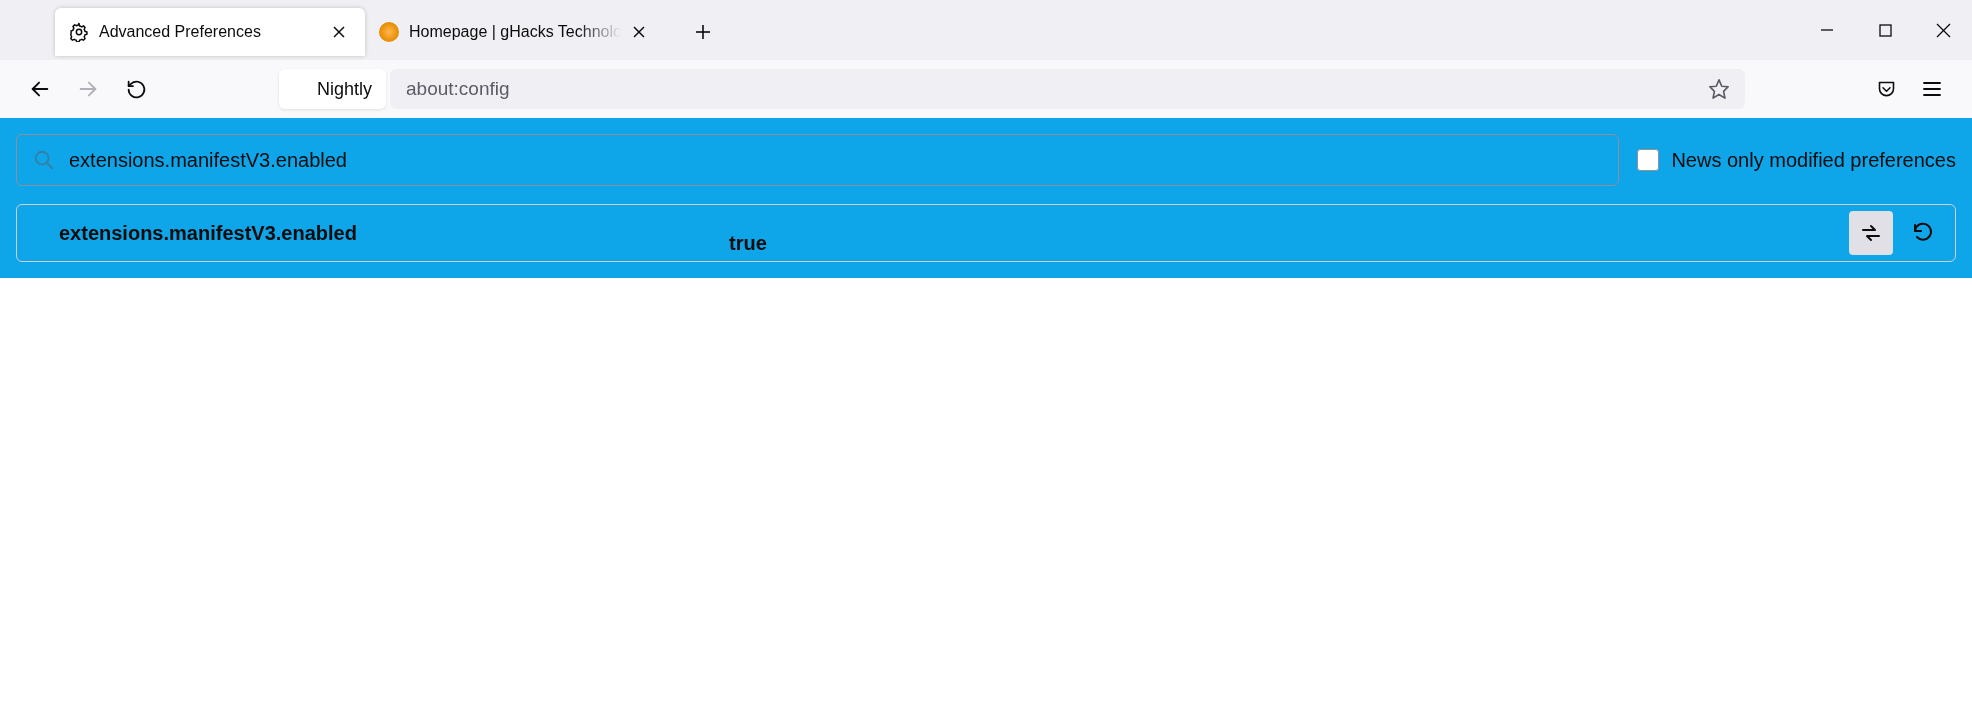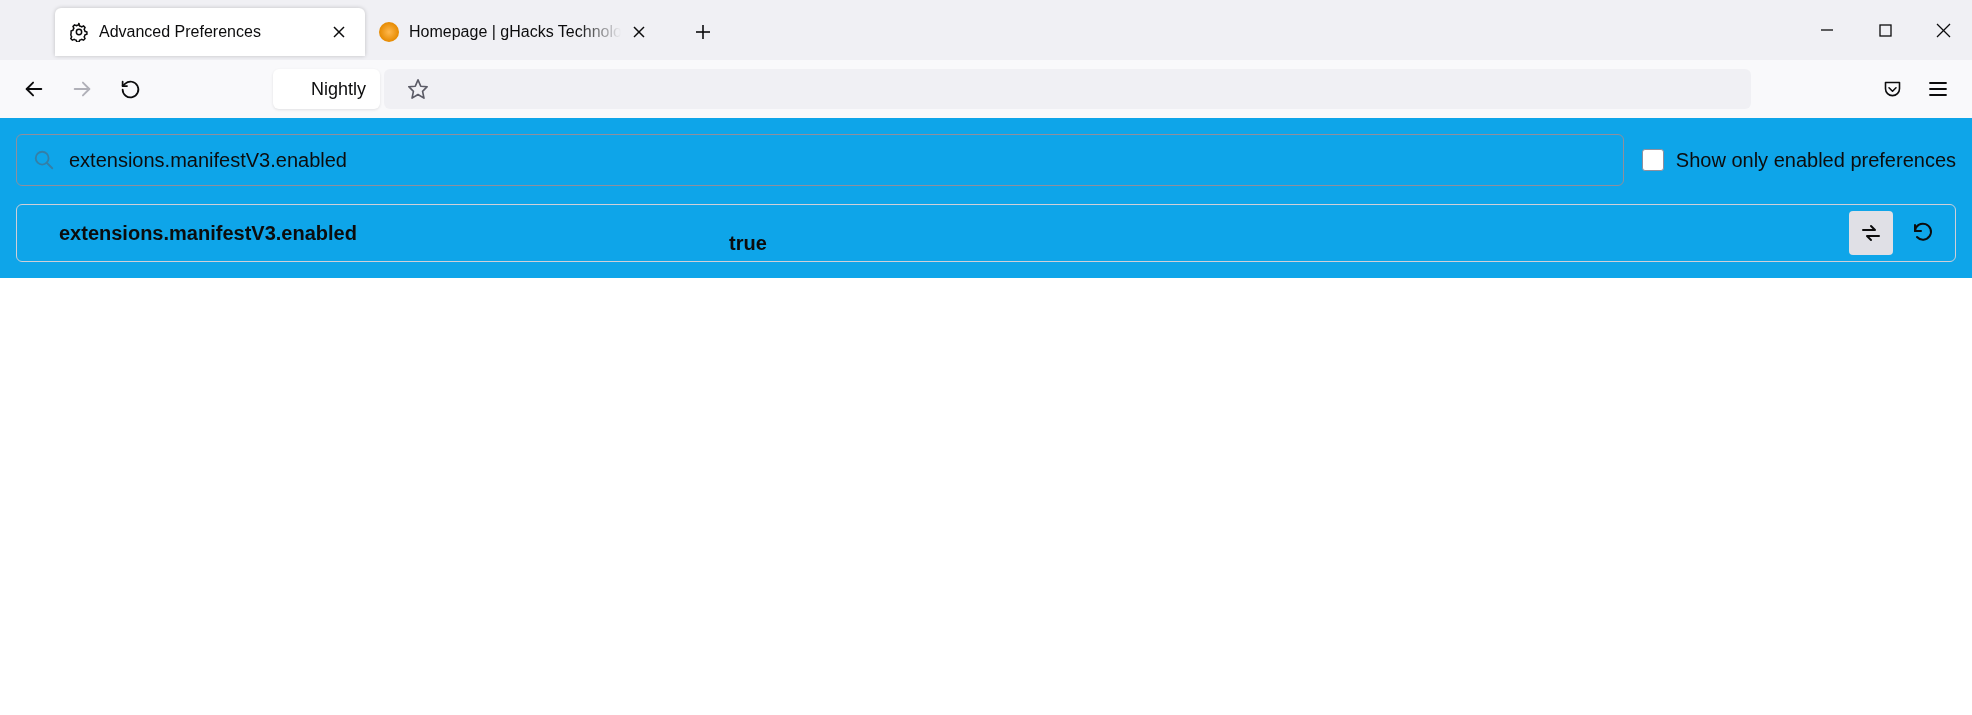--- a/index.html
+++ b/index.html
@@ -105,21 +105,21 @@
       justify-content: center;
       cursor: pointer;
     }
 
     
     .toolbar {
       background: #f9f9fb;
       height: 58px;
       display: flex;
       align-items: center;
-      padding: 0 14px;
+      padding: 0 20px;
     }
     .nav-btn {
       width: 40px;
       height: 40px;
       display: flex;
       align-items: center;
       justify-content: center;
       border-radius: 4px;
       cursor: pointer;
       margin-right: 8px;
@@ -381,20 +381,21 @@
   </div>
 
   <div class="urlbar-container">
     <div class="identity-box">
       <span class="identity-icon">
         <span class="ff-nightly-icon"></span>
       </span>
       <span class="identity-label">Nightly</span>
     </div>
     <div class="urlbar">
+      <span class="url-text">about:config</span>
       <div class="urlbar-action">
         <svg width="22" height="22" viewBox="0 0 24 24" fill="none" stroke="#5b5b66" stroke-width="1.8" stroke-linejoin="round">
           <polygon points="12 2 15 9 22 9.5 17 14.5 18.5 22 12 18 5.5 22 7 14.5 2 9.5 9 9"></polygon>
         </svg>
       </div>
     </div>
   </div>
 
   <div class="toolbar-btn">
     <svg width="21" height="21" viewBox="0 0 24 24" fill="none" stroke="#0c0c0d" stroke-width="1.8" stroke-linejoin="round" stroke-linecap="round">
@@ -417,21 +418,21 @@
       <span class="search-icon-wrap">
         <svg width="22" height="22" viewBox="0 0 24 24" fill="none" stroke="#5b5b66" stroke-width="2" stroke-linecap="round">
           <circle cx="10" cy="10" r="7"></circle>
             <line x1="21" y1="21" x2="15" y2="15"></line>
         </svg>
       </span>
       <input class="search-input" type="text" value="extensions.manifestV3.enabled" style="">
     </div>
     <label class="checkbox-wrap">
       <span class="checkbox"></span>
-      <span class="checkbox-label">Show only enabled preferences</span>
+      <span class="checkbox-label">News only modified preferences</span>
     </label>
   </div>
 
   <div class="pref-row">
     <div class="pref-name">extensions.manifestV3.enabled</div>
     <div class="pref-value">true</div>
     <div class="pref-actions">
       <div class="pref-action-btn highlighted">
         <svg width="24" height="24" viewBox="0 0 24 24" fill="none" stroke="#0c0c0d" stroke-width="2" stroke-linecap="round" stroke-linejoin="round">
           <path d="M4 9h12l-4-4"></path>

